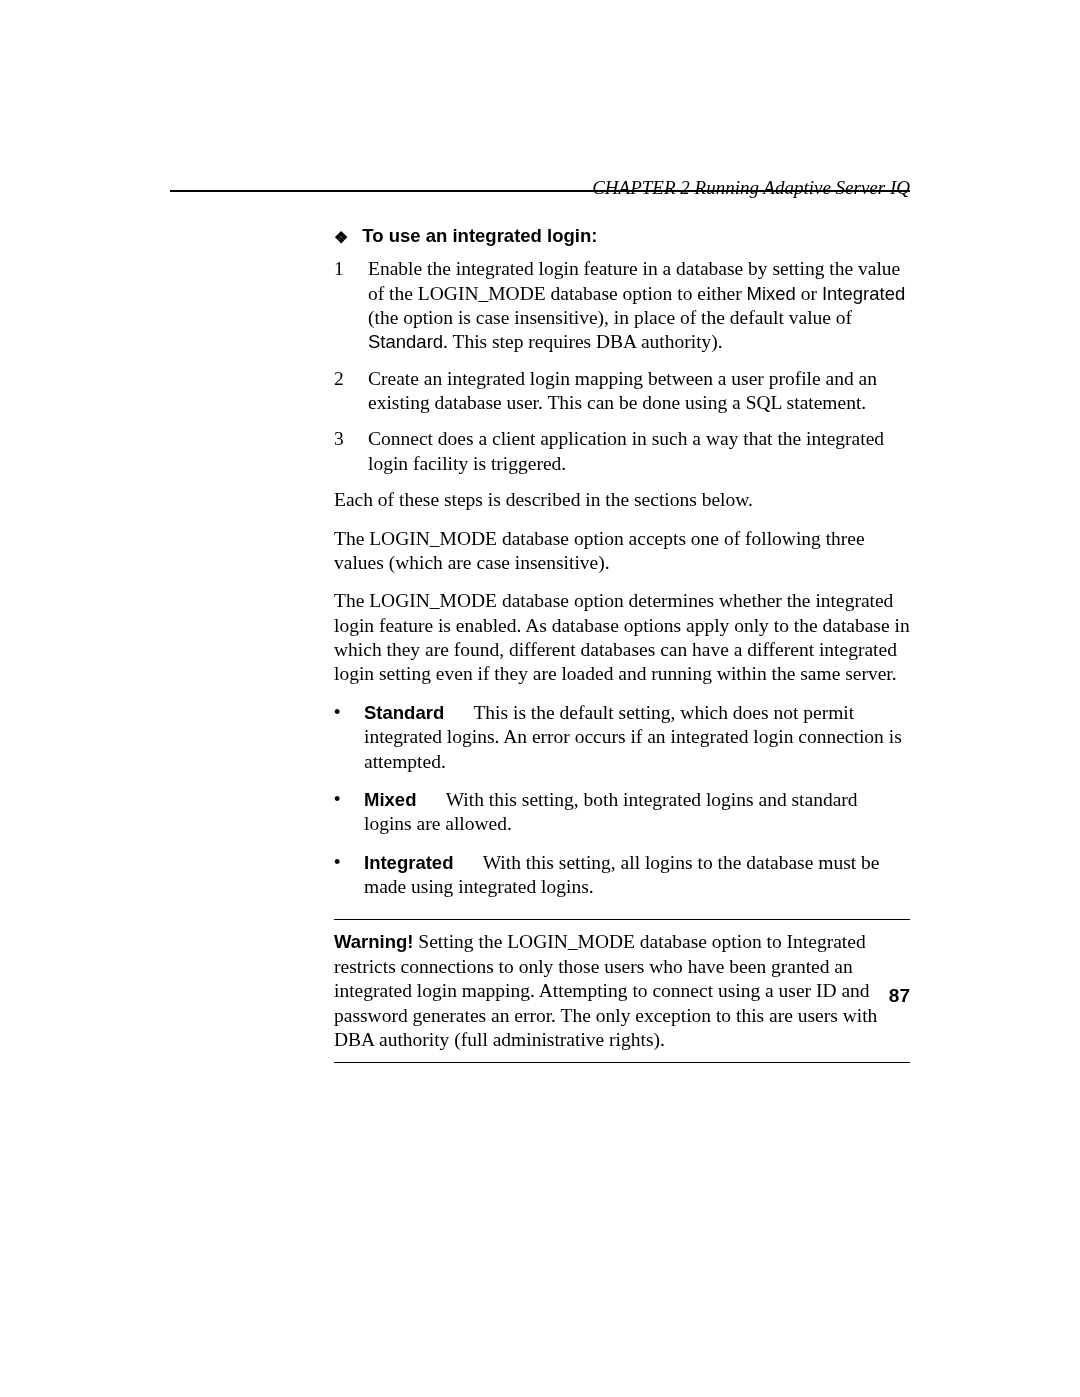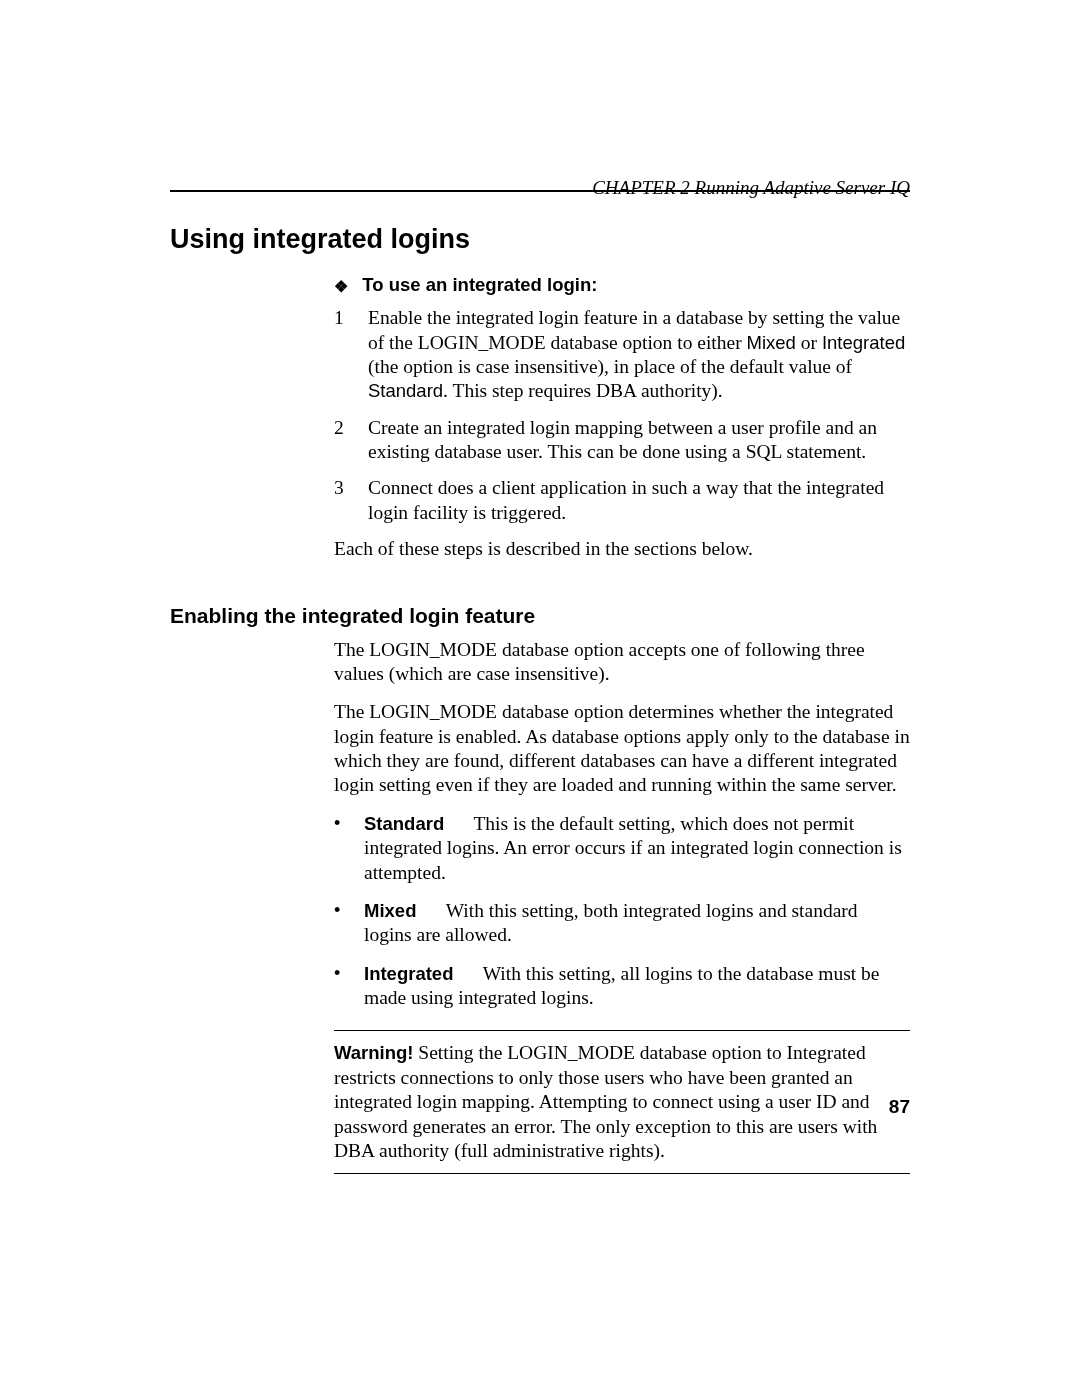--- a/index.html
+++ b/index.html
@@ -142,21 +142,20 @@
   }
 </style>
 </head>
 <body>
 
 <div class="page">
   <div class="running-head">CHAPTER 2    Running Adaptive Server IQ</div>
   <div class="top-rule"></div>
 
   <div class="content">
-    <h1 class="section-title">Using integrated logins</h1>
 
     <div class="body-indent">
 
       <div class="proc-heading">
         <span class="diamond">❖</span>
         <span>To use an integrated login:</span>
       </div>
 
       <ol class="num-list">
         <li>
@@ -171,21 +170,20 @@
         </li>
         <li>
           <span class="num">3</span>
           <span class="txt">Connect does a client application in such a way that the integrated login facility is triggered.</span>
         </li>
       </ol>
 
       <p class="para">Each of these steps is described in the sections below.</p>
     </div>
 
-    <h2 class="subsection-title">Enabling the integrated login feature</h2>
 
     <div class="body-indent">
       <p class="para">The LOGIN_MODE database option accepts one of following three values (which are case insensitive).</p>
       <p class="para">The LOGIN_MODE database option determines whether the integrated login feature is enabled. As database options apply only to the database in which they are found, different databases can have a different integrated login setting even if they are loaded and running within the same server.</p>
 
       <ul class="bullet-list">
         <li>
           <span class="bullet-dot">•</span>
           <span class="bullet-txt">
             <span class="term">Standard</span>&nbsp;&nbsp;&nbsp;&nbsp;&nbsp;&nbsp;<span>This is the default setting, which does not permit integrated logins. An error occurs if an integrated login connection is attempted.</span>

